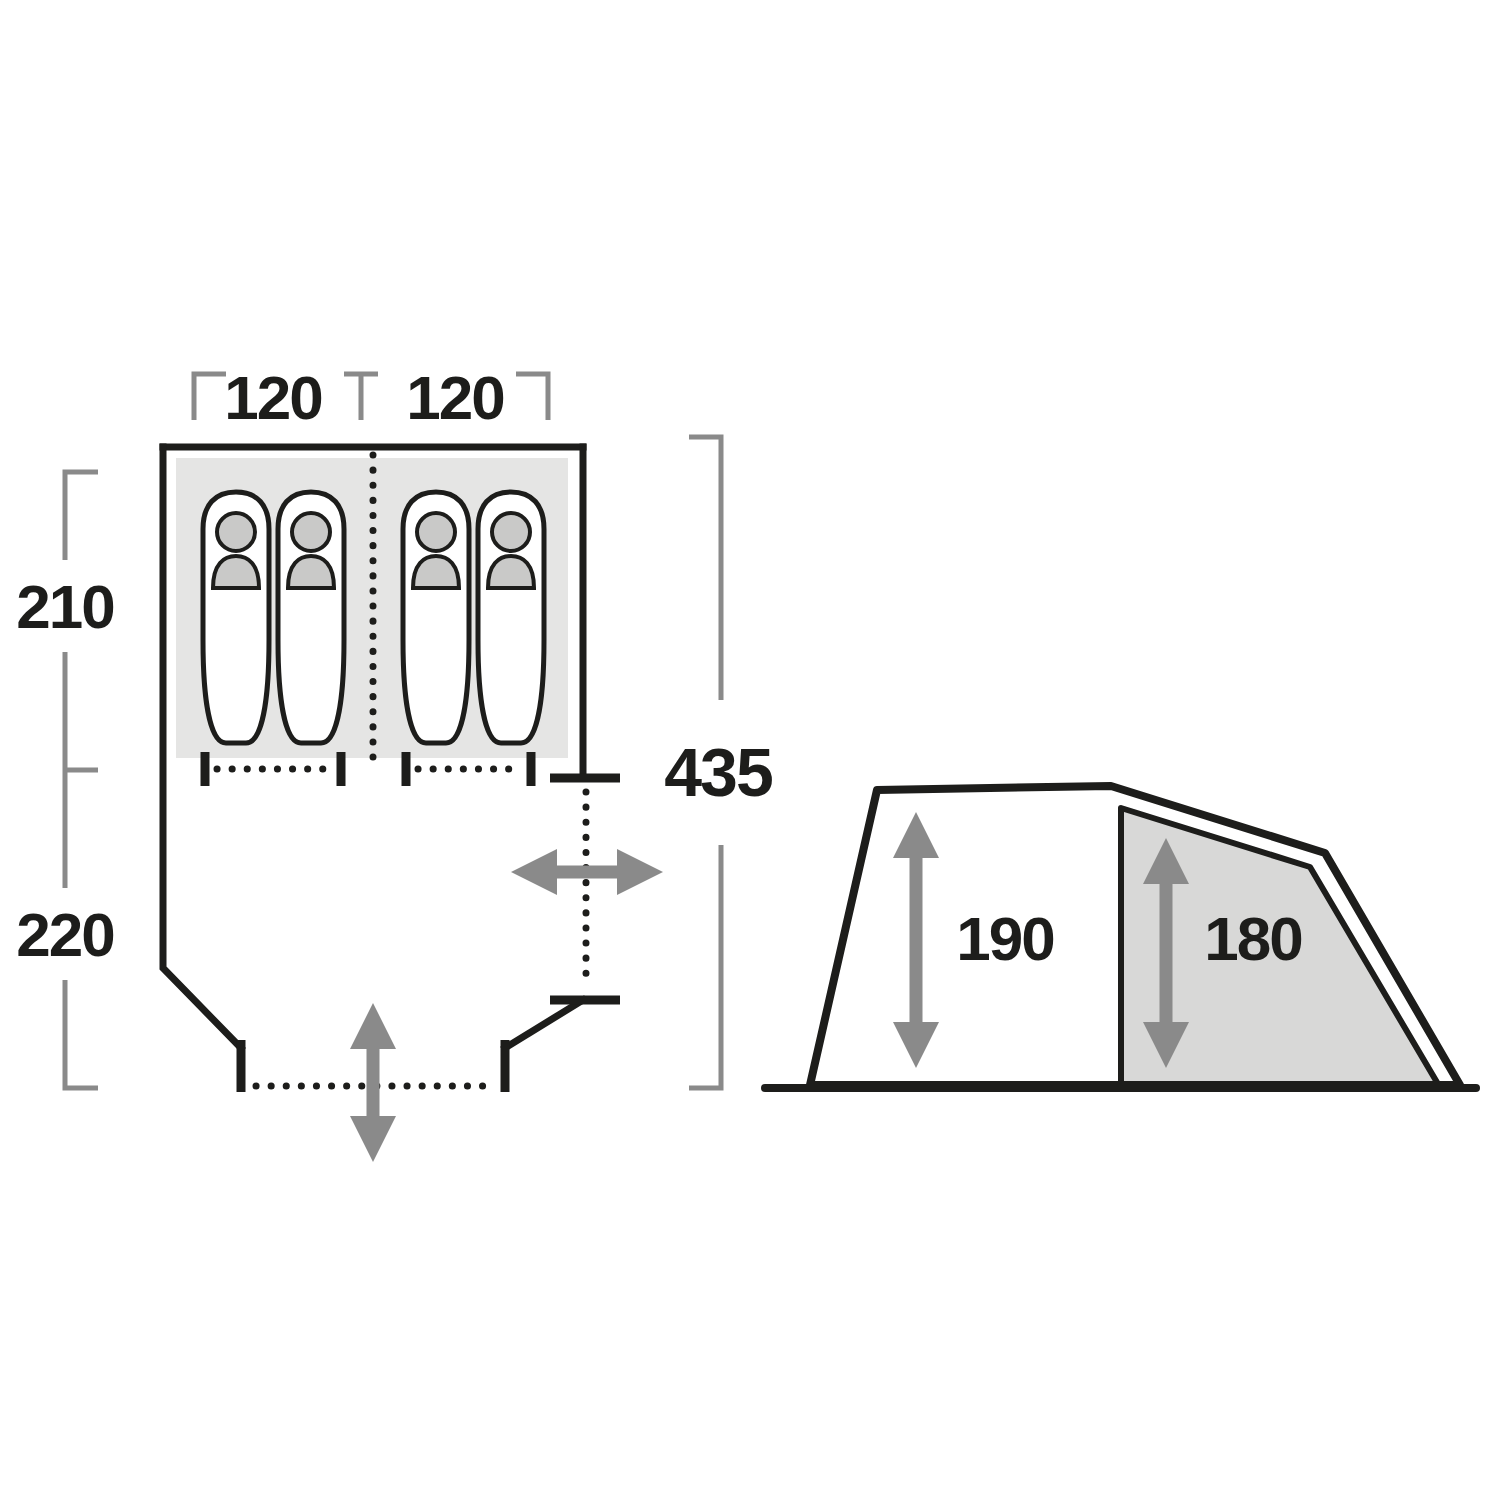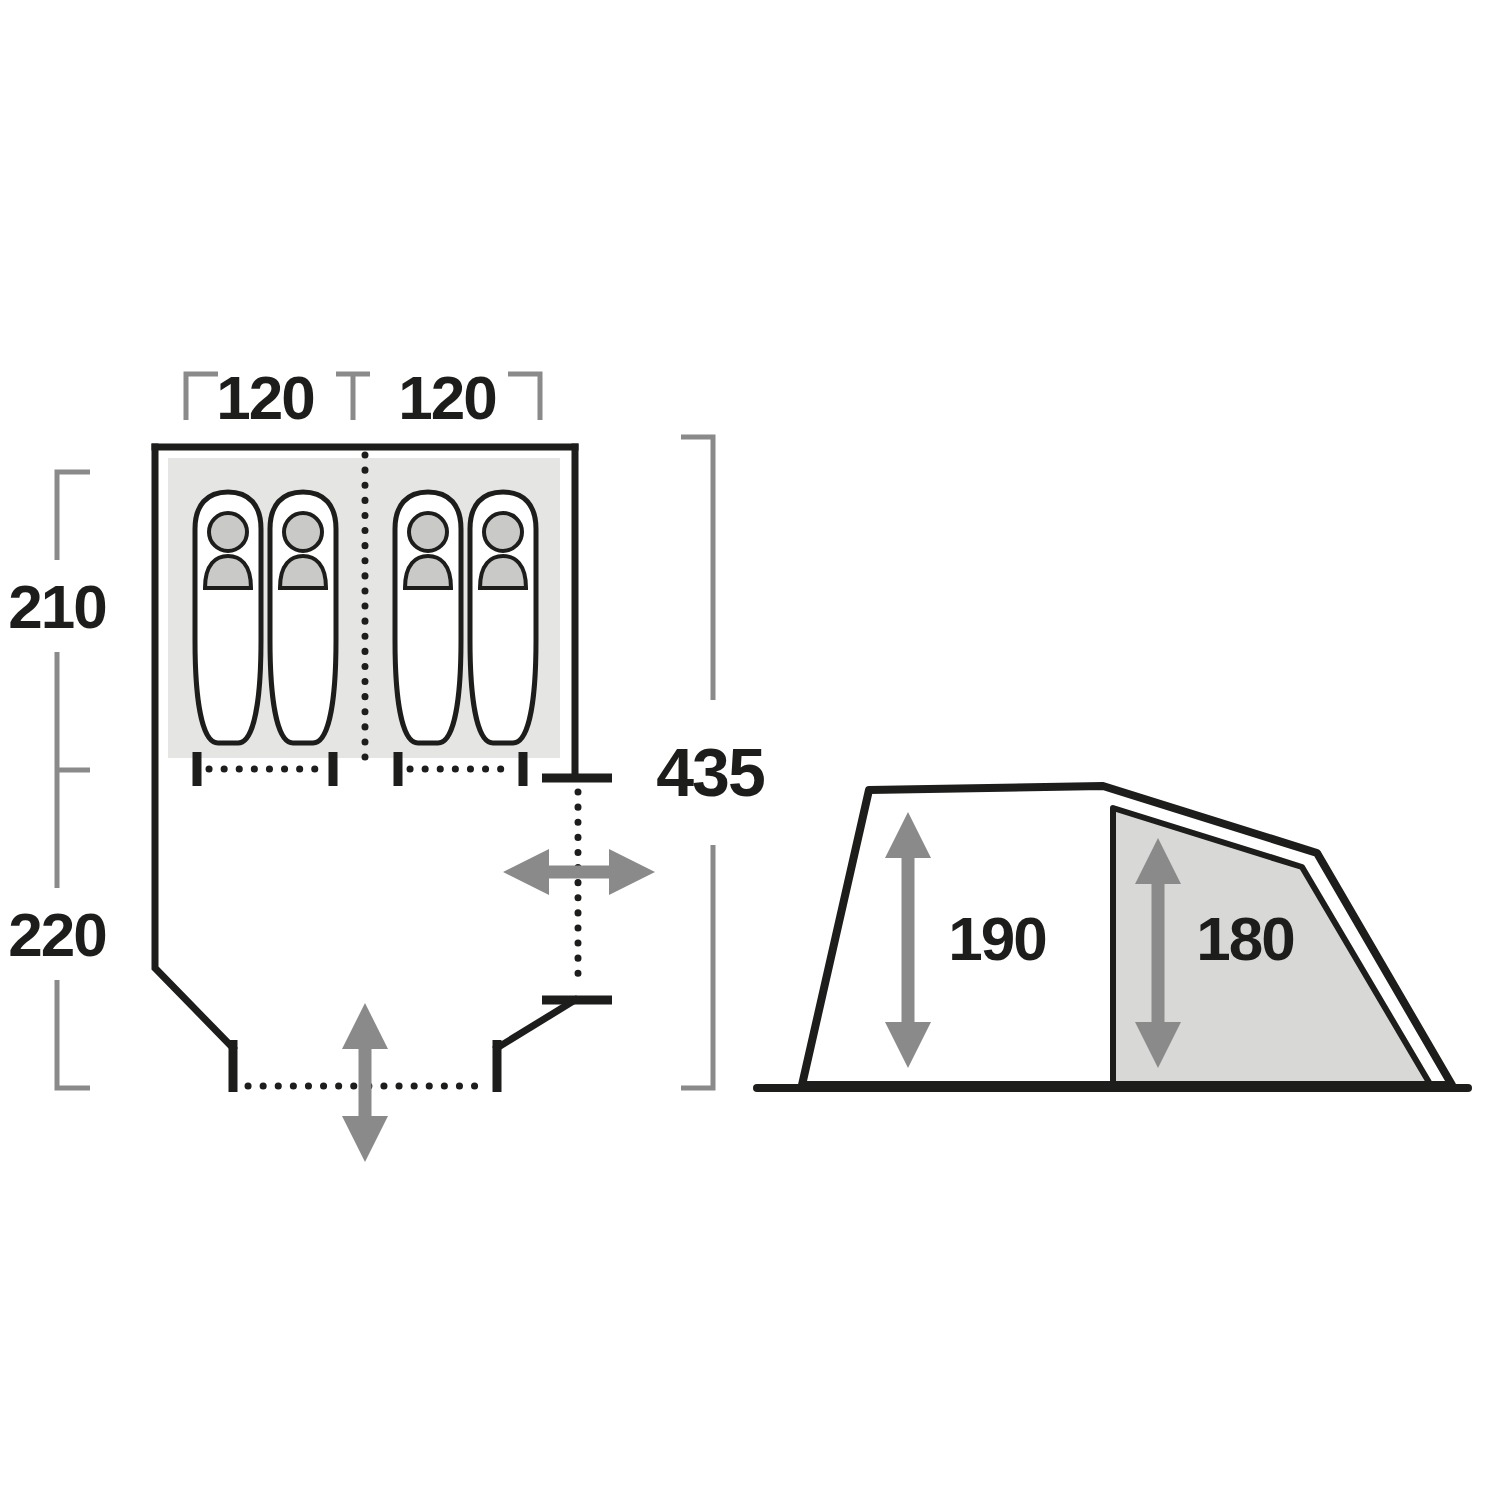--- a/index.html
+++ b/index.html
@@ -4,21 +4,21 @@
 <style>
   :root{
     --line:#1d1d1b;
     --dimension:#8a8a8a;
     --floor-fill:#e5e5e4;
     --panel-fill:#d8d8d7;
     --head-fill:#c9c9c8;
     --background:#ffffff;
   }
   html,body{margin:0;padding:0;background:var(--background);}
-  .canvas-wrap{width:1347px;height:1500px;position:relative;}
+  .canvas-wrap{width:1347px;height:1500px;position:relative;padding-left:8px;}
   svg{display:block;}
   text{
     font-family:"Liberation Sans","DejaVu Sans",sans-serif;
     font-weight:bold;
     fill:var(--line);
     text-anchor:middle;
     dominant-baseline:central;
     letter-spacing:-2px;
   }
   .dim-text{font-size:62px;}

